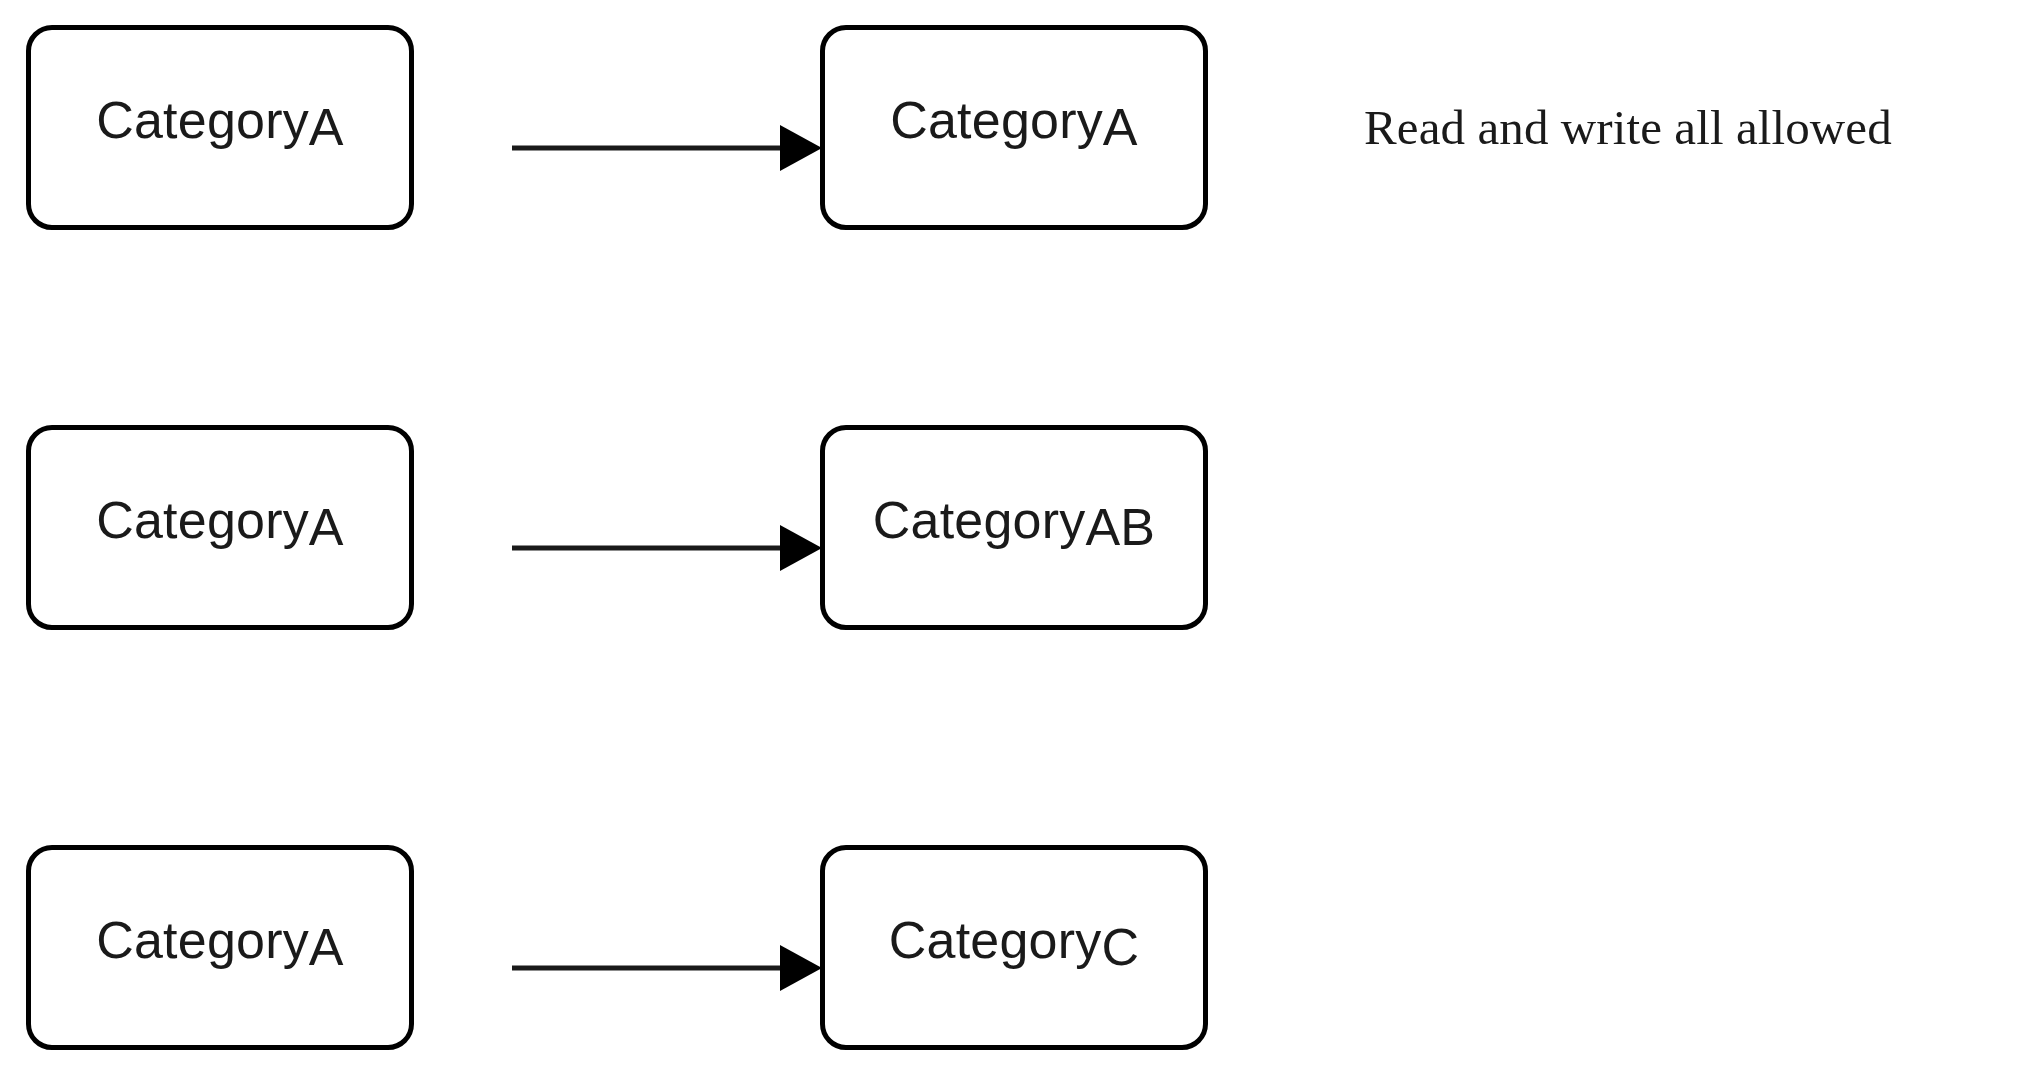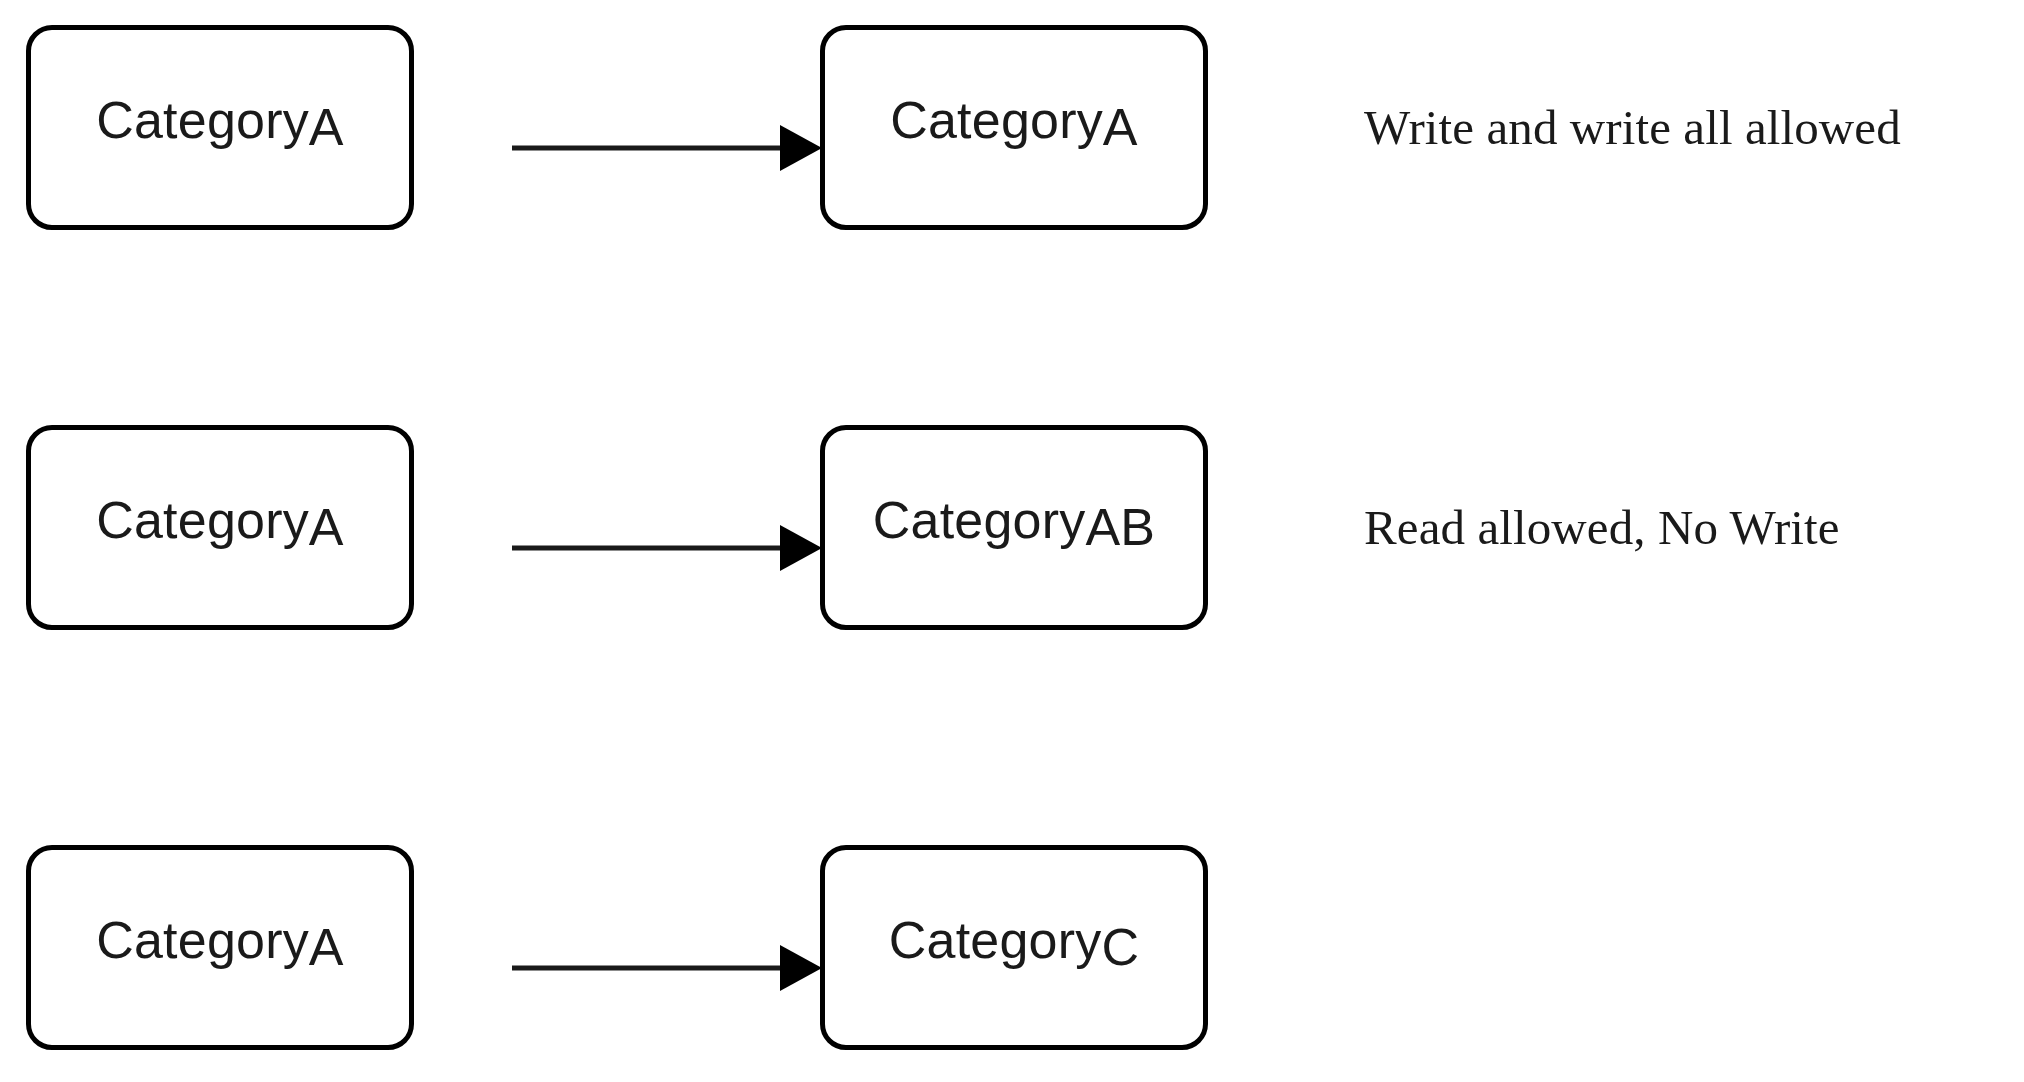--- a/index.html
+++ b/index.html
@@ -98,21 +98,21 @@
         <line x1="2" y1="30" x2="278" y2="30" stroke="#1a1a1a" stroke-width="5"></line>
         <polygon points="270,7 312,30 270,53" fill="#000000"></polygon>
       </svg>
     </div>
 
     <div class="node-box target">
       <div class="node-line line-top">Category</div>
       <div class="node-line line-bottom">A</div>
     </div>
 
-    <div class="annotation">Write and write all allowed</div>
+    <div class="annotation">Read and write all allowed</div>
   </div>
 
   <div class="row row-2">
 
     <div class="node-box source">
       <div class="node-line line-top">Category</div>
       <div class="node-line line-bottom">A</div>
     </div>
 
     <div class="connector">
@@ -120,21 +120,20 @@
         <line x1="2" y1="30" x2="278" y2="30" stroke="#1a1a1a" stroke-width="5"></line>
         <polygon points="270,7 312,30 270,53" fill="#000000"></polygon>
       </svg>
     </div>
 
     <div class="node-box target">
       <div class="node-line line-top">Category</div>
       <div class="node-line line-bottom">AB</div>
     </div>
 
-    <div class="annotation">Read allowed, No Write</div>
   </div>
 
   <div class="row row-3">
 
     <div class="node-box source">
       <div class="node-line line-top">Category</div>
       <div class="node-line line-bottom">A</div>
     </div>
 
     <div class="connector">

